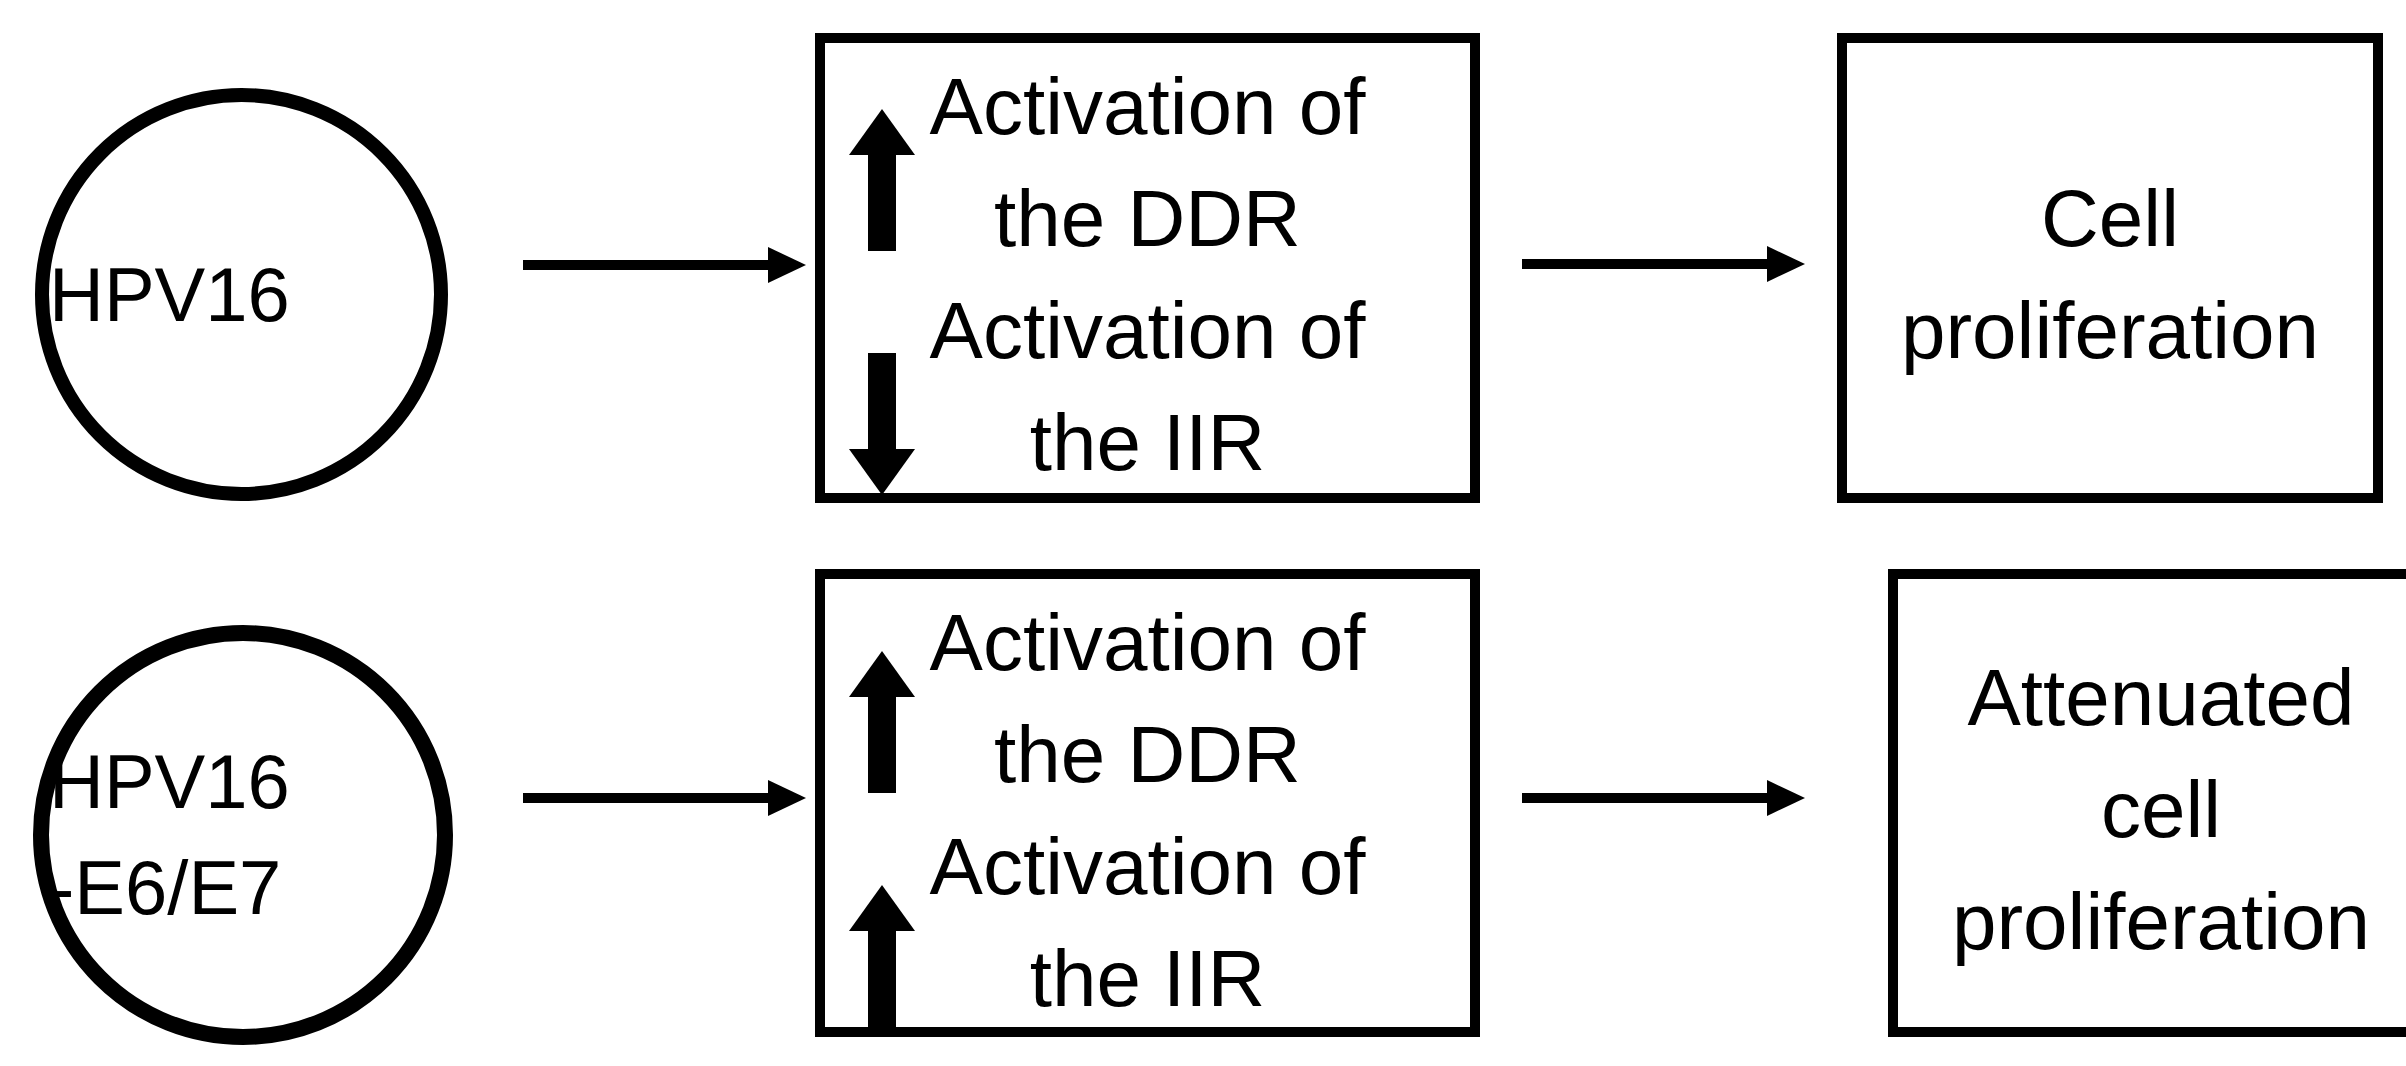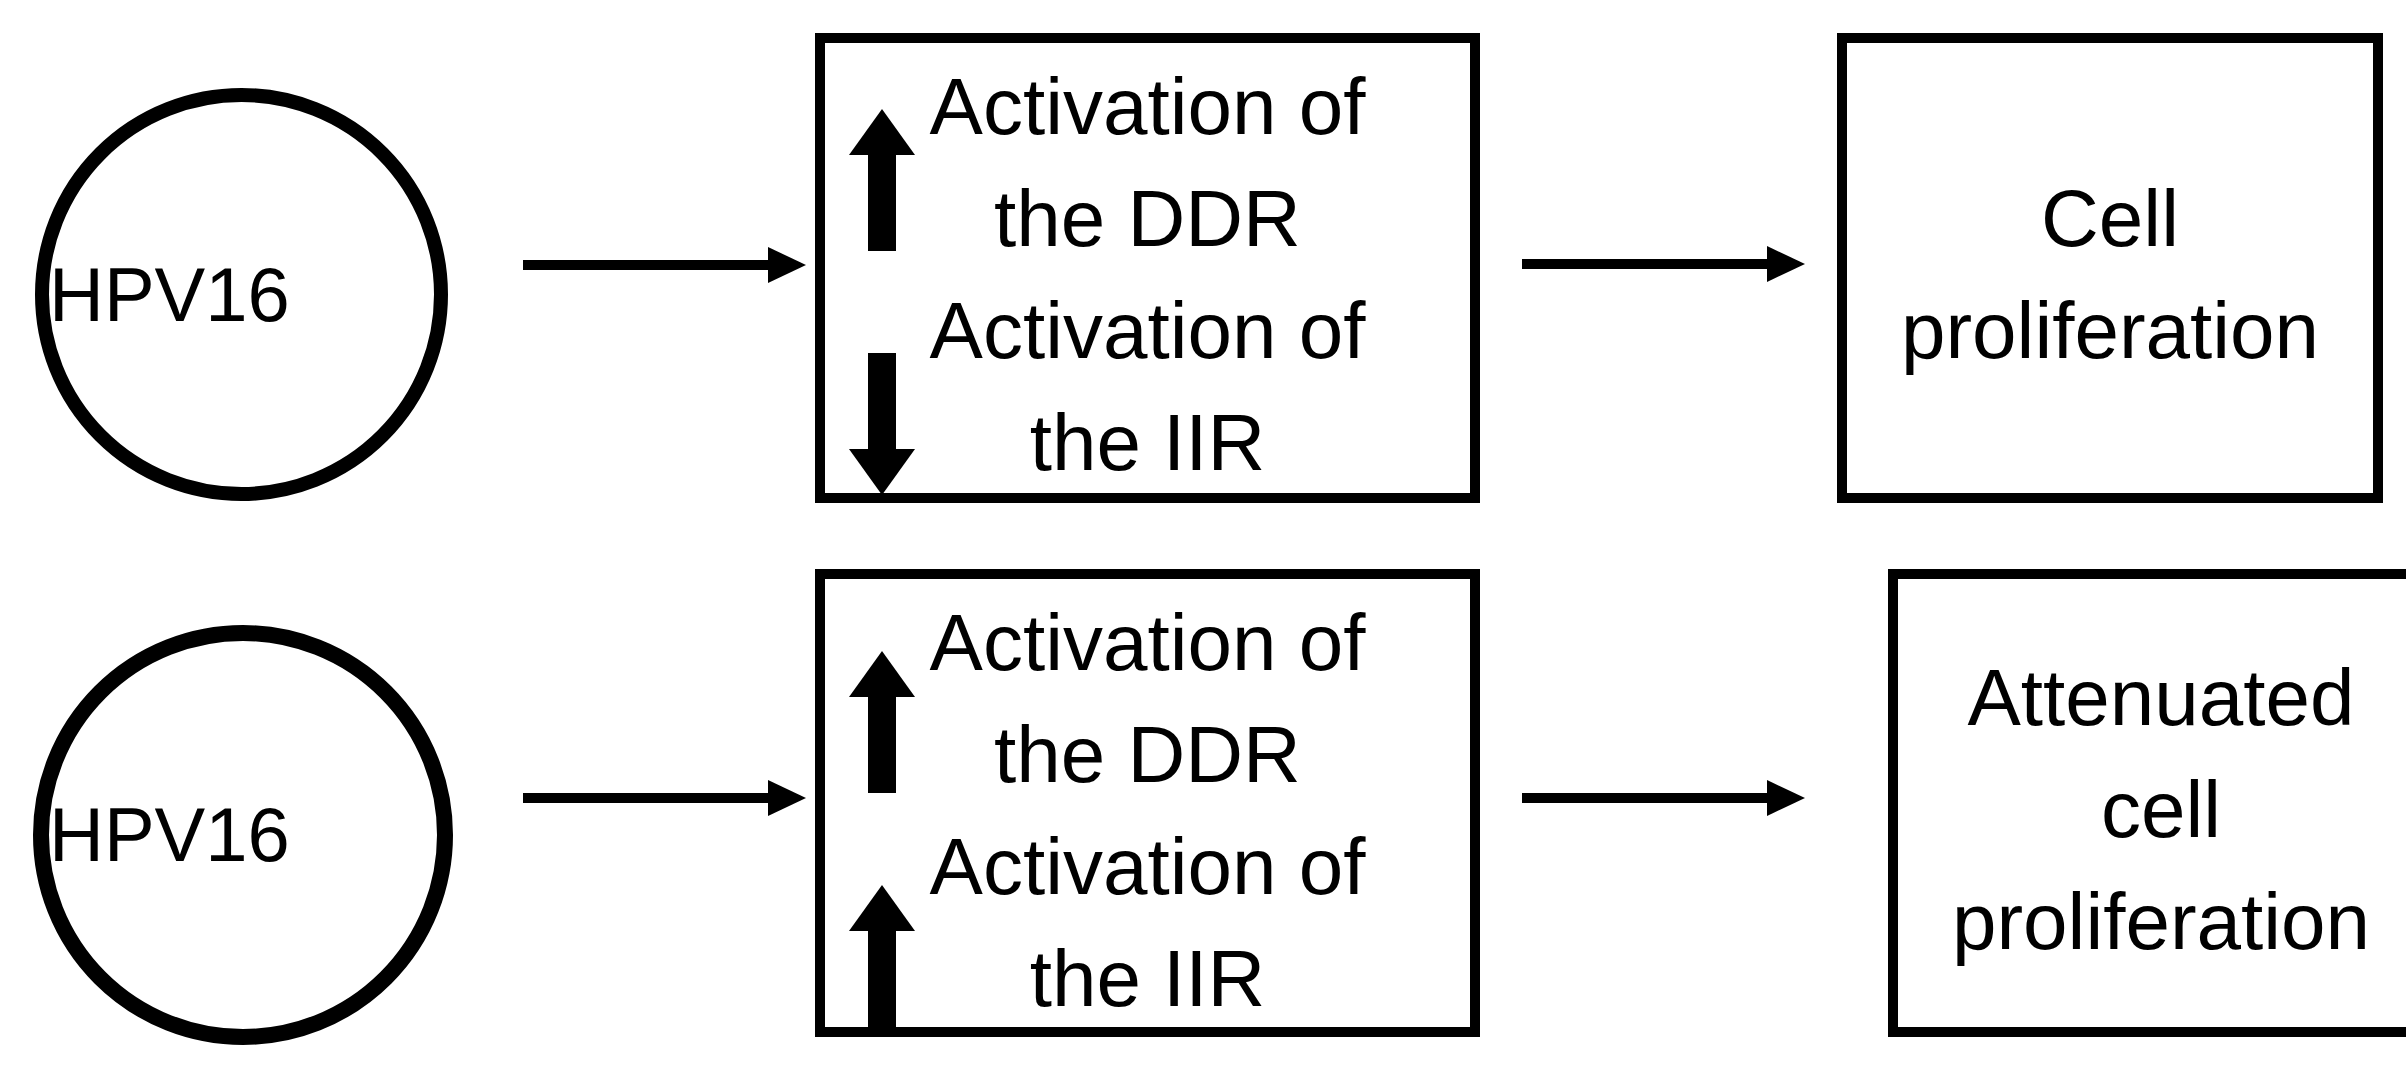--- a/index.html
+++ b/index.html
@@ -118,20 +118,21 @@
 
   <div class="box b2">
     <div class="btext vcenter">
       <div>Cell</div>
       <div>proliferation</div>
     </div>
   </div>
 
   <div class="circle c2">
     <div class="cline">HPV16</div>
+    <div class="cline">-E6/E7</div>
   </div>
 
   <div class="harrow a3">
     <span class="hshaft"></span>
     <span class="hhead"></span>
   </div>
 
   <div class="box b3">
     <div class="varrow" style="left:24px;top:72px;height:142px;">
       <span class="vhead-up"></span>

